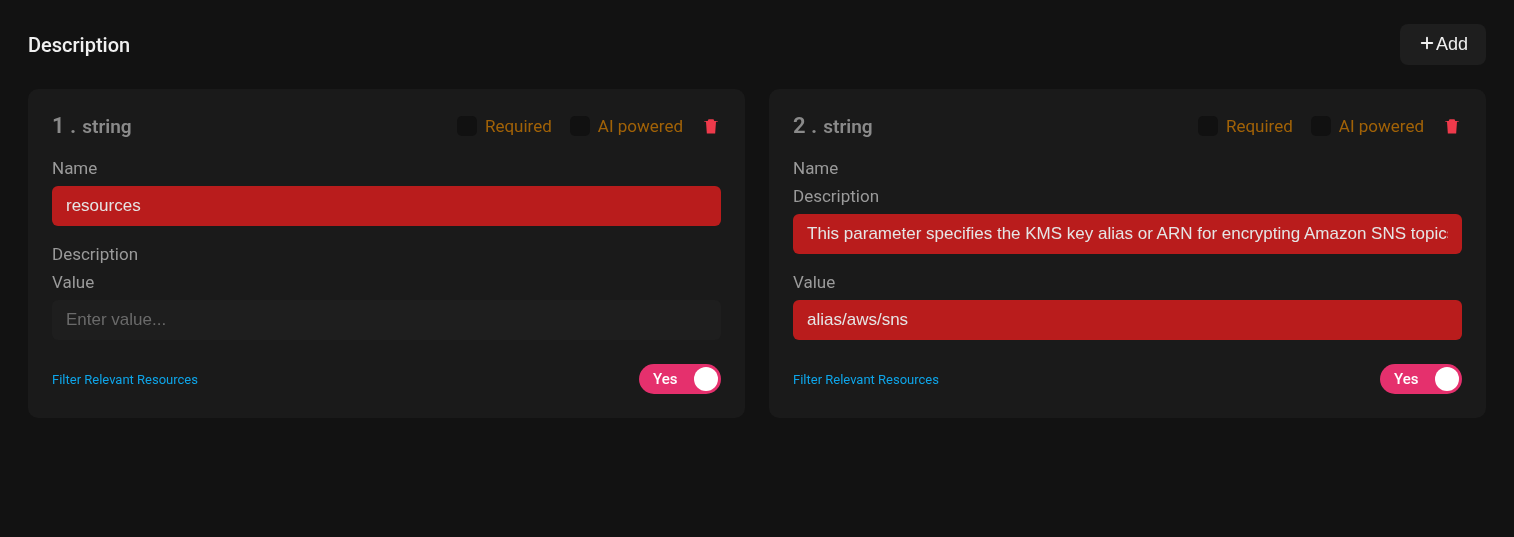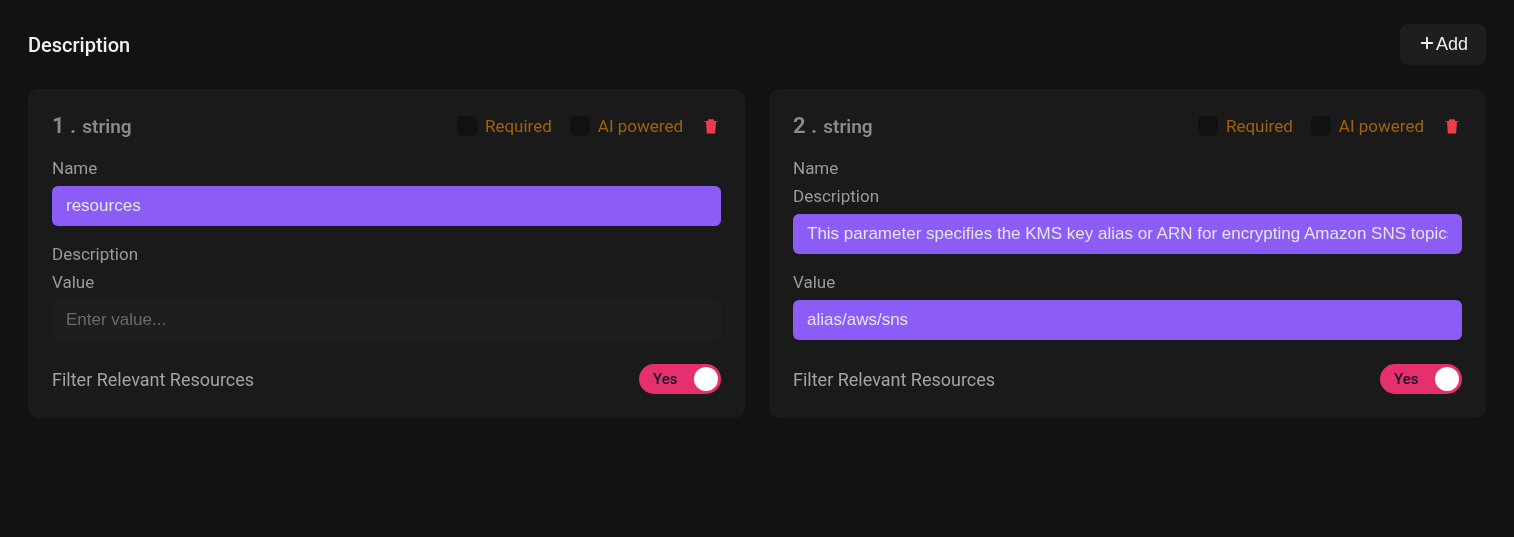--- a/index.html
+++ b/index.html
@@ -93,53 +93,53 @@
     cursor: pointer;
     color: #ee3a4b;
   }
   .field-label {
     font-size: 17px;
     color: #9a9a9a;
     margin-bottom: 8px;
   }
   .text-input {
     width: 100%;
-    background: #8b5cf6;
+    background: #b91c1c;
     border: none;
     border-radius: 6px;
     padding: 10px 14px;
     font-size: 17px;
     color: #e5e5e5;
     margin-bottom: 18px;
     outline: none;
   }
   .text-input::placeholder { color: #6a6a6a; }
   .text-input.dim { background: #1e1e1e; }
   .toggle-row {
     display: flex;
     align-items: center;
     justify-content: space-between;
     margin-top: 6px;
   }
   .toggle-label {
-    font-size: 18px;
-    color: #a3a3a3;
+    font-size: 13px;
+    color: #0ea5e9;
   }
   .toggle {
     position: relative;
     width: 82px;
     height: 30px;
     background: #e5306d;
     border-radius: 16px;
     cursor: pointer;
     display: flex;
     align-items: center;
   }
   .toggle-text {
-    color: #0f172a;
+    color: #ffffff;
     font-size: 15px;
     font-weight: 500;
     margin-left: 14px;
   }
   .toggle-knob {
     position: absolute;
     right: 3px;
     top: 3px;
     width: 24px;
     height: 24px;

